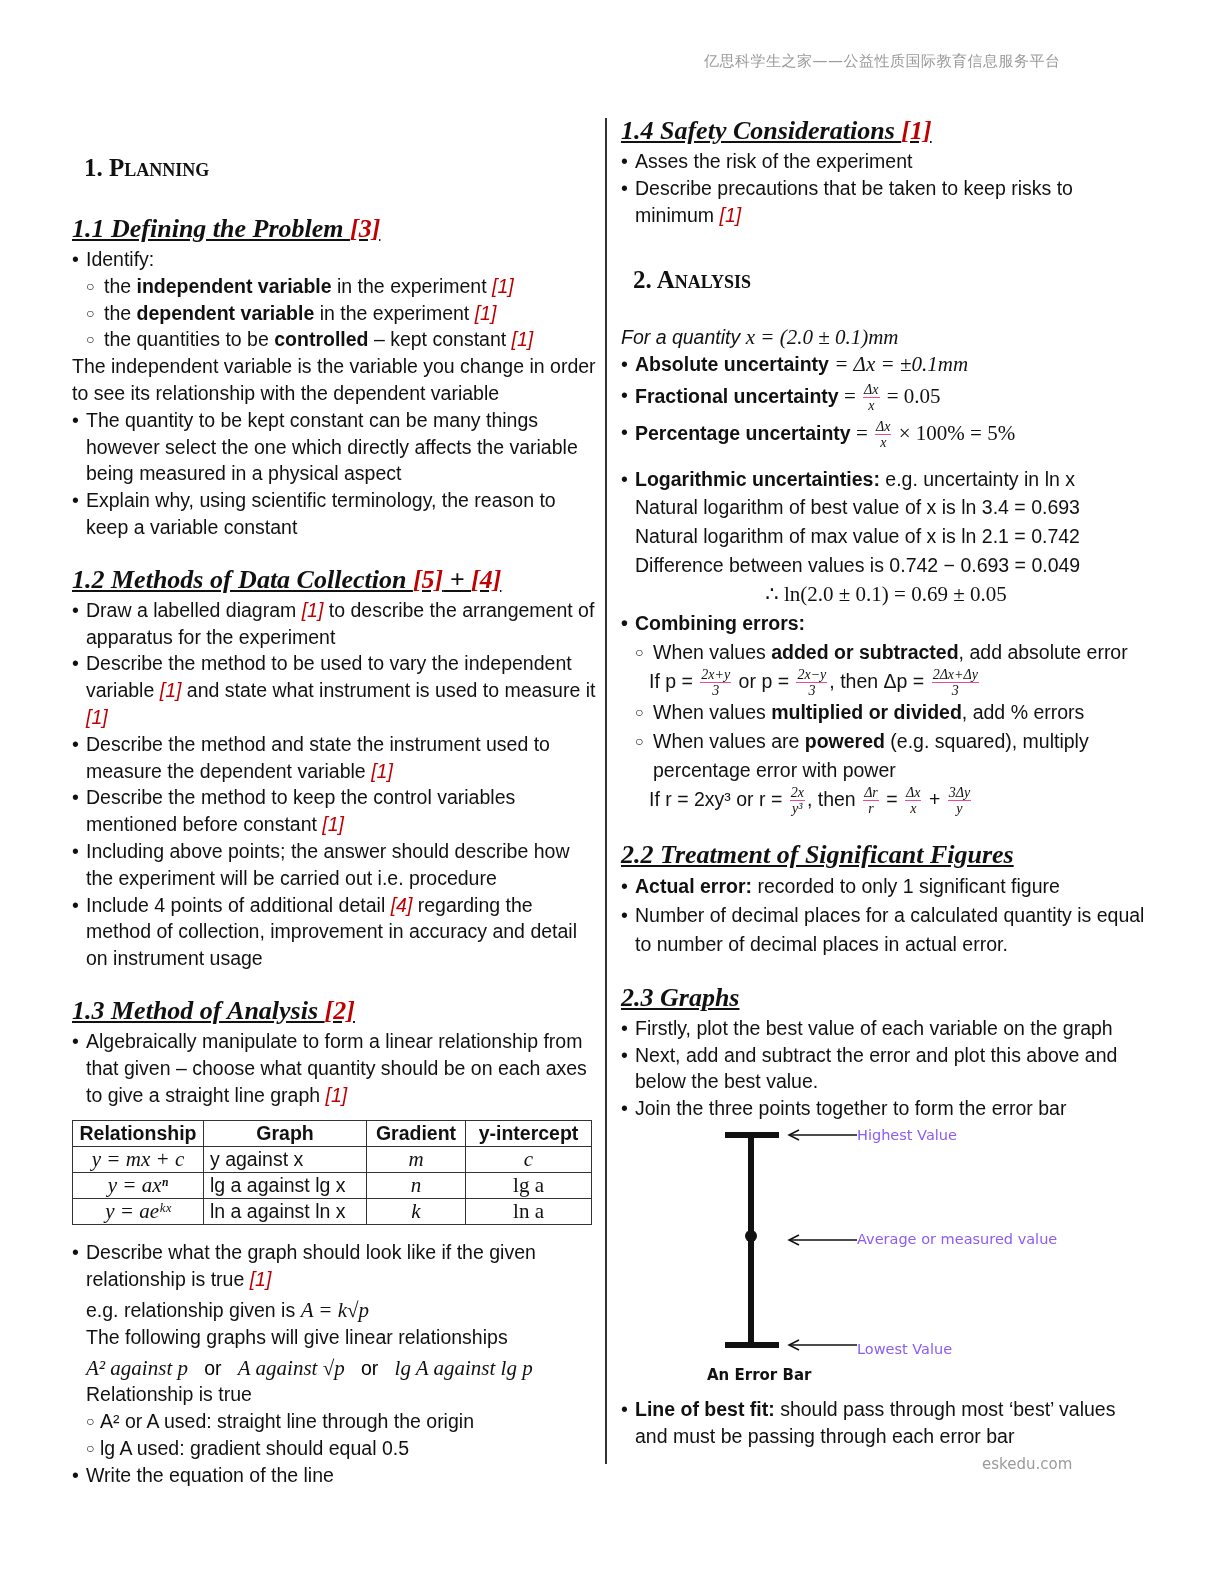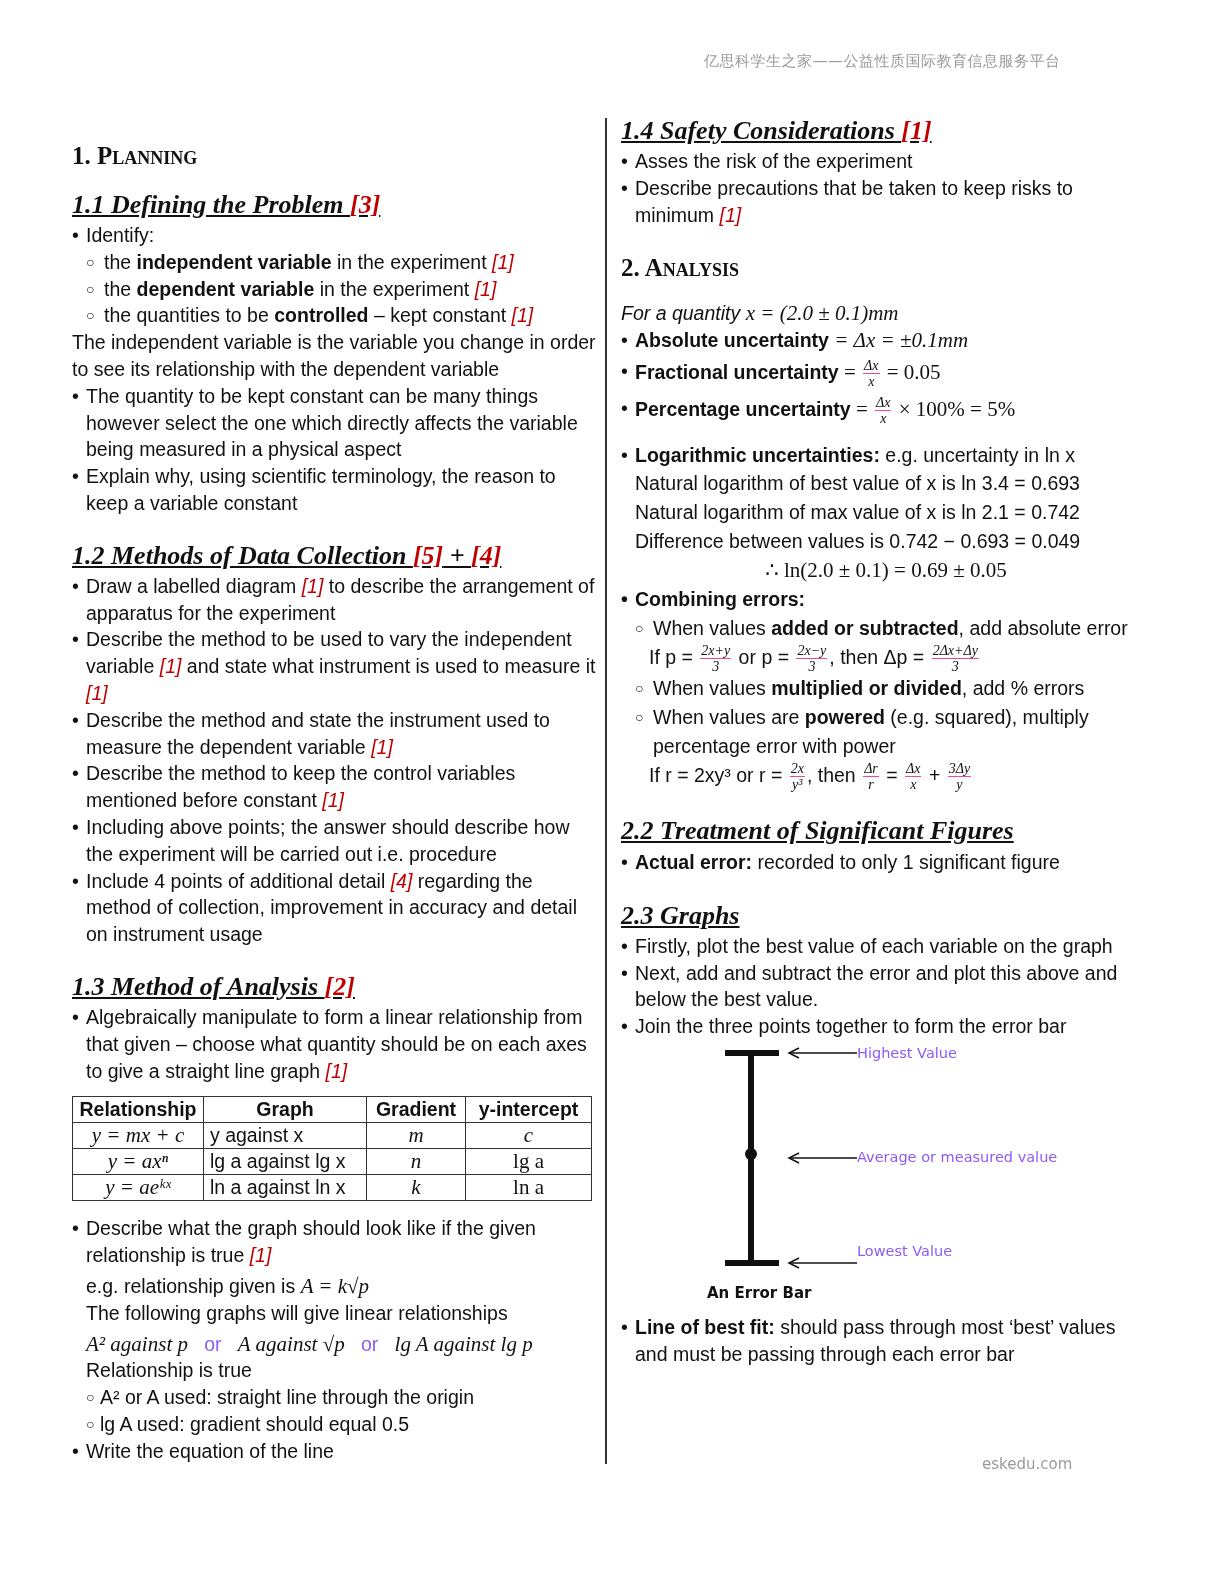--- a/index.html
+++ b/index.html
@@ -17,32 +17,32 @@
   }
   .divider {
     position: absolute; left: 605px; top: 118px; width: 2px; height: 1346px; background: #333;
   }
   .col { position: absolute; font-size: 19.5px; line-height: 26.8px; }
   .col-left { left: 72px; top: 138px; width: 525px; }
   .col-right { left: 621px; top: 114px; width: 530px; }
 
   .h1 {
     font-family: "Liberation Serif", serif; font-weight: bold; font-size: 25px;
-    font-variant: small-caps; margin: 0; line-height: 36px;
+    font-variant: small-caps; margin: 12px; line-height: 36px;
   }
   .h2 {
     font-family: "Liberation Serif", serif; font-weight: bold; font-style: italic;
     font-size: 26px; text-decoration: underline; line-height: 34px; margin: 0;
   }
   .mark { color: #c00000; font-style: italic; }
   .h2 .mark { color: #c00000; }
   .b { font-weight: bold; }
   .math { font-family: "Liberation Serif", serif; font-style: italic; font-size: 21px; }
   .mathr { font-family: "Liberation Serif", serif; font-size: 21px; }
-  .blue { color: #8b5cf6; }
+  .blue { color: #000000; }
   .it { font-style: italic; }
 
   .bullet { position: relative; padding-left: 14px; }
   .bullet::before { content: "•"; position: absolute; left: 0; top: 0; }
   .sub { position: relative; padding-left: 32px; }
   .sub::before { content: "○"; position: absolute; left: 14px; top: 0; font-size: 14px; }
   .indent { padding-left: 14px; }
   .indent2 { padding-left: 28px; }
   .center { text-align: center; }
 
@@ -174,20 +174,21 @@
   </div>
   <div class="sub" style="line-height:29px"><span>When values </span><span class="b">multiplied or divided</span><span>, add % errors</span></div>
   <div class="sub" style="line-height:29px"><span>When values are </span><span class="b">powered</span><span> (e.g. squared), multiply percentage error with power</span></div>
   <div class="indent2">
     <span>If r = 2xy³ or r = </span><span class="frac"><span class="num">2x</span><span class="den">y³</span></span><span>, then </span><span class="frac"><span class="num">Δr</span><span class="den">r</span></span><span> = </span><span class="frac"><span class="num">Δx</span><span class="den">x</span></span><span> + </span><span class="frac"><span class="num">3Δy</span><span class="den">y</span></span>
   </div>
   <div class="gap-m"></div>
 
   <div class="h2">2.2 Treatment of Significant Figures</div>
   <div class="bullet" style="line-height:29px"><span class="b">Actual error:</span><span> recorded to only 1 significant figure</span></div>
+  <div class="bullet" style="line-height:29px">Number of decimal places for a calculated quantity is equal to number of decimal places in actual error.</div>
   <div class="gap-m"></div>
 
   <div class="h2">2.3 Graphs</div>
   <div class="bullet">Firstly, plot the best value of each variable on the graph</div>
   <div class="bullet">Next, add and subtract the error and plot this above and below the best value.</div>
   <div class="bullet">Join the three points together to form the error bar</div>
 
   <div class="errbar">
     <svg width="140" height="230" viewBox="0 0 140 230">
       <rect x="8" y="4" width="54" height="6" fill="#111"></rect>
@@ -198,20 +199,20 @@
         <line x1="72" y1="7" x2="140" y2="7"></line>
         <polyline points="82,2 72,7 82,12"></polyline>
         <line x1="72" y1="112" x2="140" y2="112"></line>
         <polyline points="82,107 72,112 82,117"></polyline>
         <line x1="72" y1="217" x2="140" y2="217"></line>
         <polyline points="82,212 72,217 82,222"></polyline>
       </g>
     </svg>
     <span class="eb-label" style="left:236px; top:-6px;">Highest Value</span>
     <span class="eb-label" style="left:236px; top:98px;">Average or measured value</span>
-    <span class="eb-label" style="left:236px; top:192px;">Lowest Value</span>
+    <span class="eb-label" style="left:236px; top:208px;">Lowest Value</span>
     <span class="eb-caption" style="left:86px; top:234px;">An Error Bar</span>
   </div>
 
   <div class="bullet" style="margin-top:6px"><span class="b">Line of best fit:</span><span> should pass through most ‘best’ values and must be passing through each error bar</span></div>
 </div>
 
 <div class="watermark-bottom">eskedu.com</div>
 
 </body></html>

